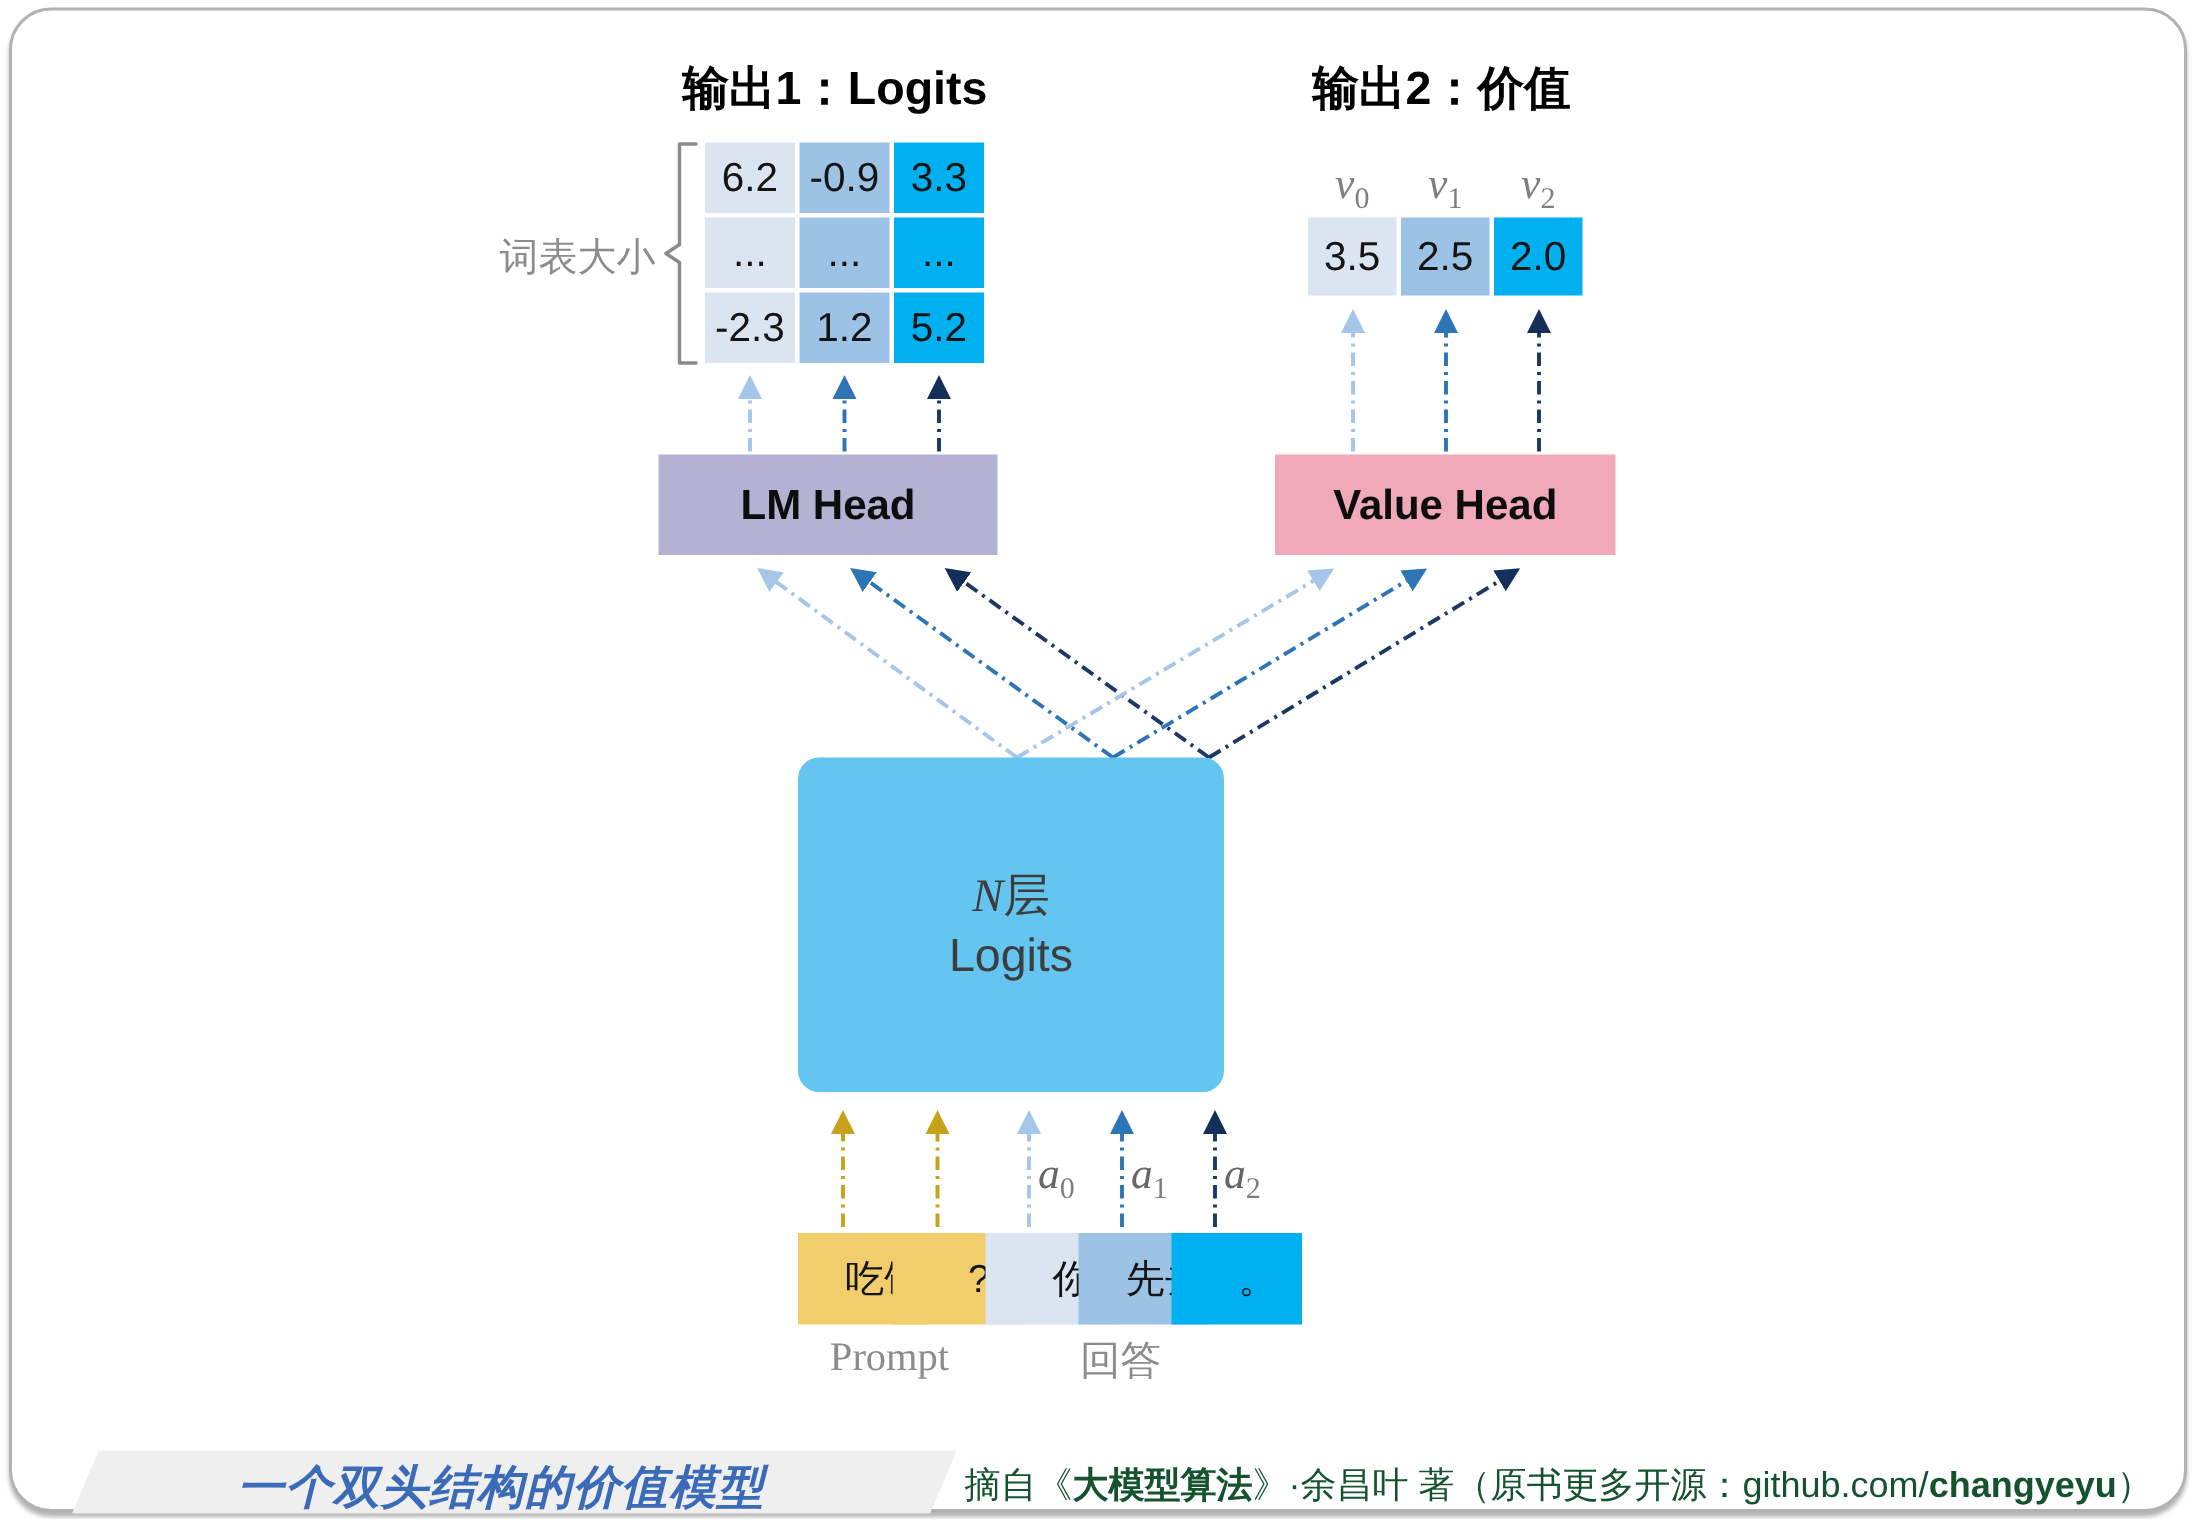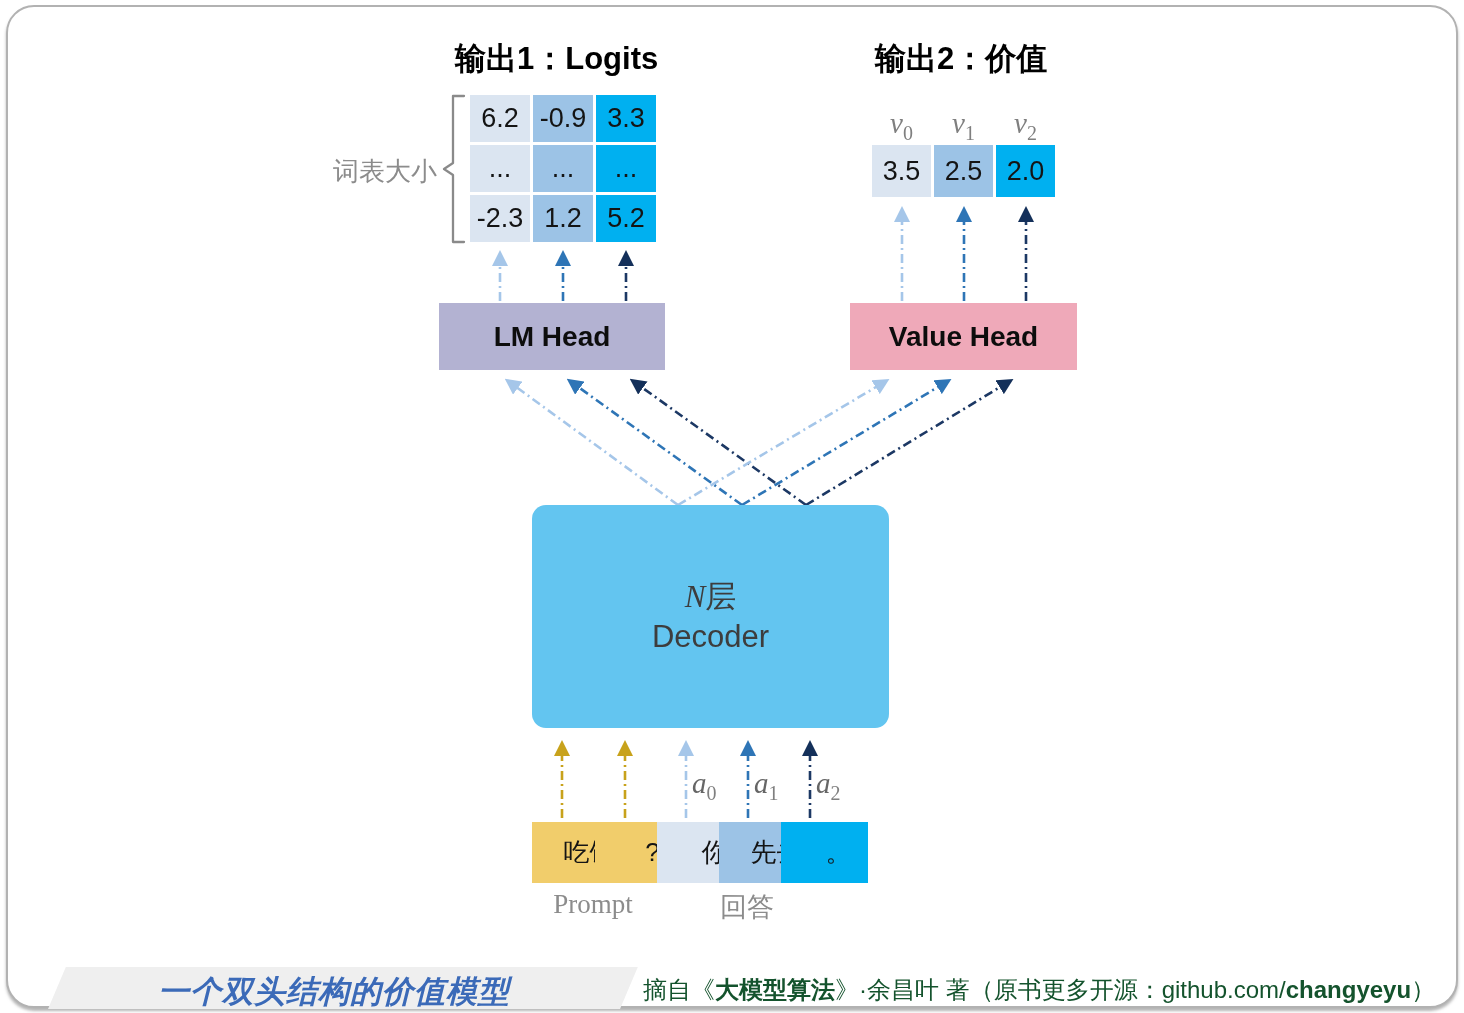--- a/index.html
+++ b/index.html
@@ -18,21 +18,21 @@
   .tok{position:absolute;width:59px;height:61px;display:flex;align-items:center;justify-content:center;
        font-size:26px;color:#141414;padding-left:28px;}
   .c-light{background:#dbe5f1;}
   .c-med{background:#9cc3e6;}
   .c-cyan{background:#00b0f0;}
   .c-gold{background:#f1cd6b;}
   .head-box{position:absolute;height:67px;display:flex;align-items:center;justify-content:center;
             font-size:28px;font-weight:bold;color:#0d0d0d;}
   .lm{left:439px;top:303px;width:226px;background:#b3b2d2;}
   .vh{left:850px;top:303px;width:227px;background:#efa9b9;}
-  .decoder{left:532px;top:505px;width:357px;height:223px;background:#63c5f0;border-radius:14px;
+  .decoder{left:532px;top:505px;width:284px;height:223px;background:#63c5f0;border-radius:14px;
            display:flex;flex-direction:column;align-items:center;justify-content:center;
            color:#3d3d3d;font-size:31px;line-height:40px;}
   .serif-it{font-family:"Liberation Serif",serif;font-style:italic;}
   .vlabel{position:absolute;width:59px;text-align:center;font-family:"Liberation Serif",serif;
           font-style:italic;font-size:29px;color:#7f7f7f;}
   .vlabel sub,.alabel sub{font-size:20px;font-style:normal;color:#7f7f7f;}
   .alabel{position:absolute;font-family:"Liberation Serif",serif;font-style:italic;font-size:29px;color:#666;}
   .tok-group-label{position:absolute;text-align:center;color:#8c8c8c;font-size:27px;}
   .serif{font-family:"Liberation Serif",serif;}
   .footer-shape{position:absolute;left:48px;top:967px;width:572px;height:42px;background:#efefef;
@@ -115,21 +115,21 @@
 
   <div class="vcell c-light" style="left:872px;top:145px;">3.5</div>
   <div class="vcell c-med" style="left:934px;top:145px;">2.5</div>
   <div class="vcell c-cyan" style="left:996px;top:145px;">2.0</div>
 
   <div class="head-box lm">LM Head</div>
   <div class="head-box vh">Value Head</div>
 
   <div class="abs decoder">
     <div><span class="serif-it">N</span><span>层</span></div>
-    <div>Decoder</div>
+    <div>Logits</div>
   </div>
 
   <div class="alabel" style="left:692px;top:767px;"><span>a</span><sub>0</sub></div>
   <div class="alabel" style="left:754px;top:767px;"><span>a</span><sub>1</sub></div>
   <div class="alabel" style="left:816px;top:767px;"><span>a</span><sub>2</sub></div>
 
   <div class="tok c-gold" style="left:532px;top:822px;">吃饭</div>
   <div class="tok c-gold" style="left:595px;top:822px;">?</div>
   <div class="tok c-light" style="left:657px;top:822px;">你</div>
   <div class="tok c-med" style="left:719px;top:822px;">先去</div>

